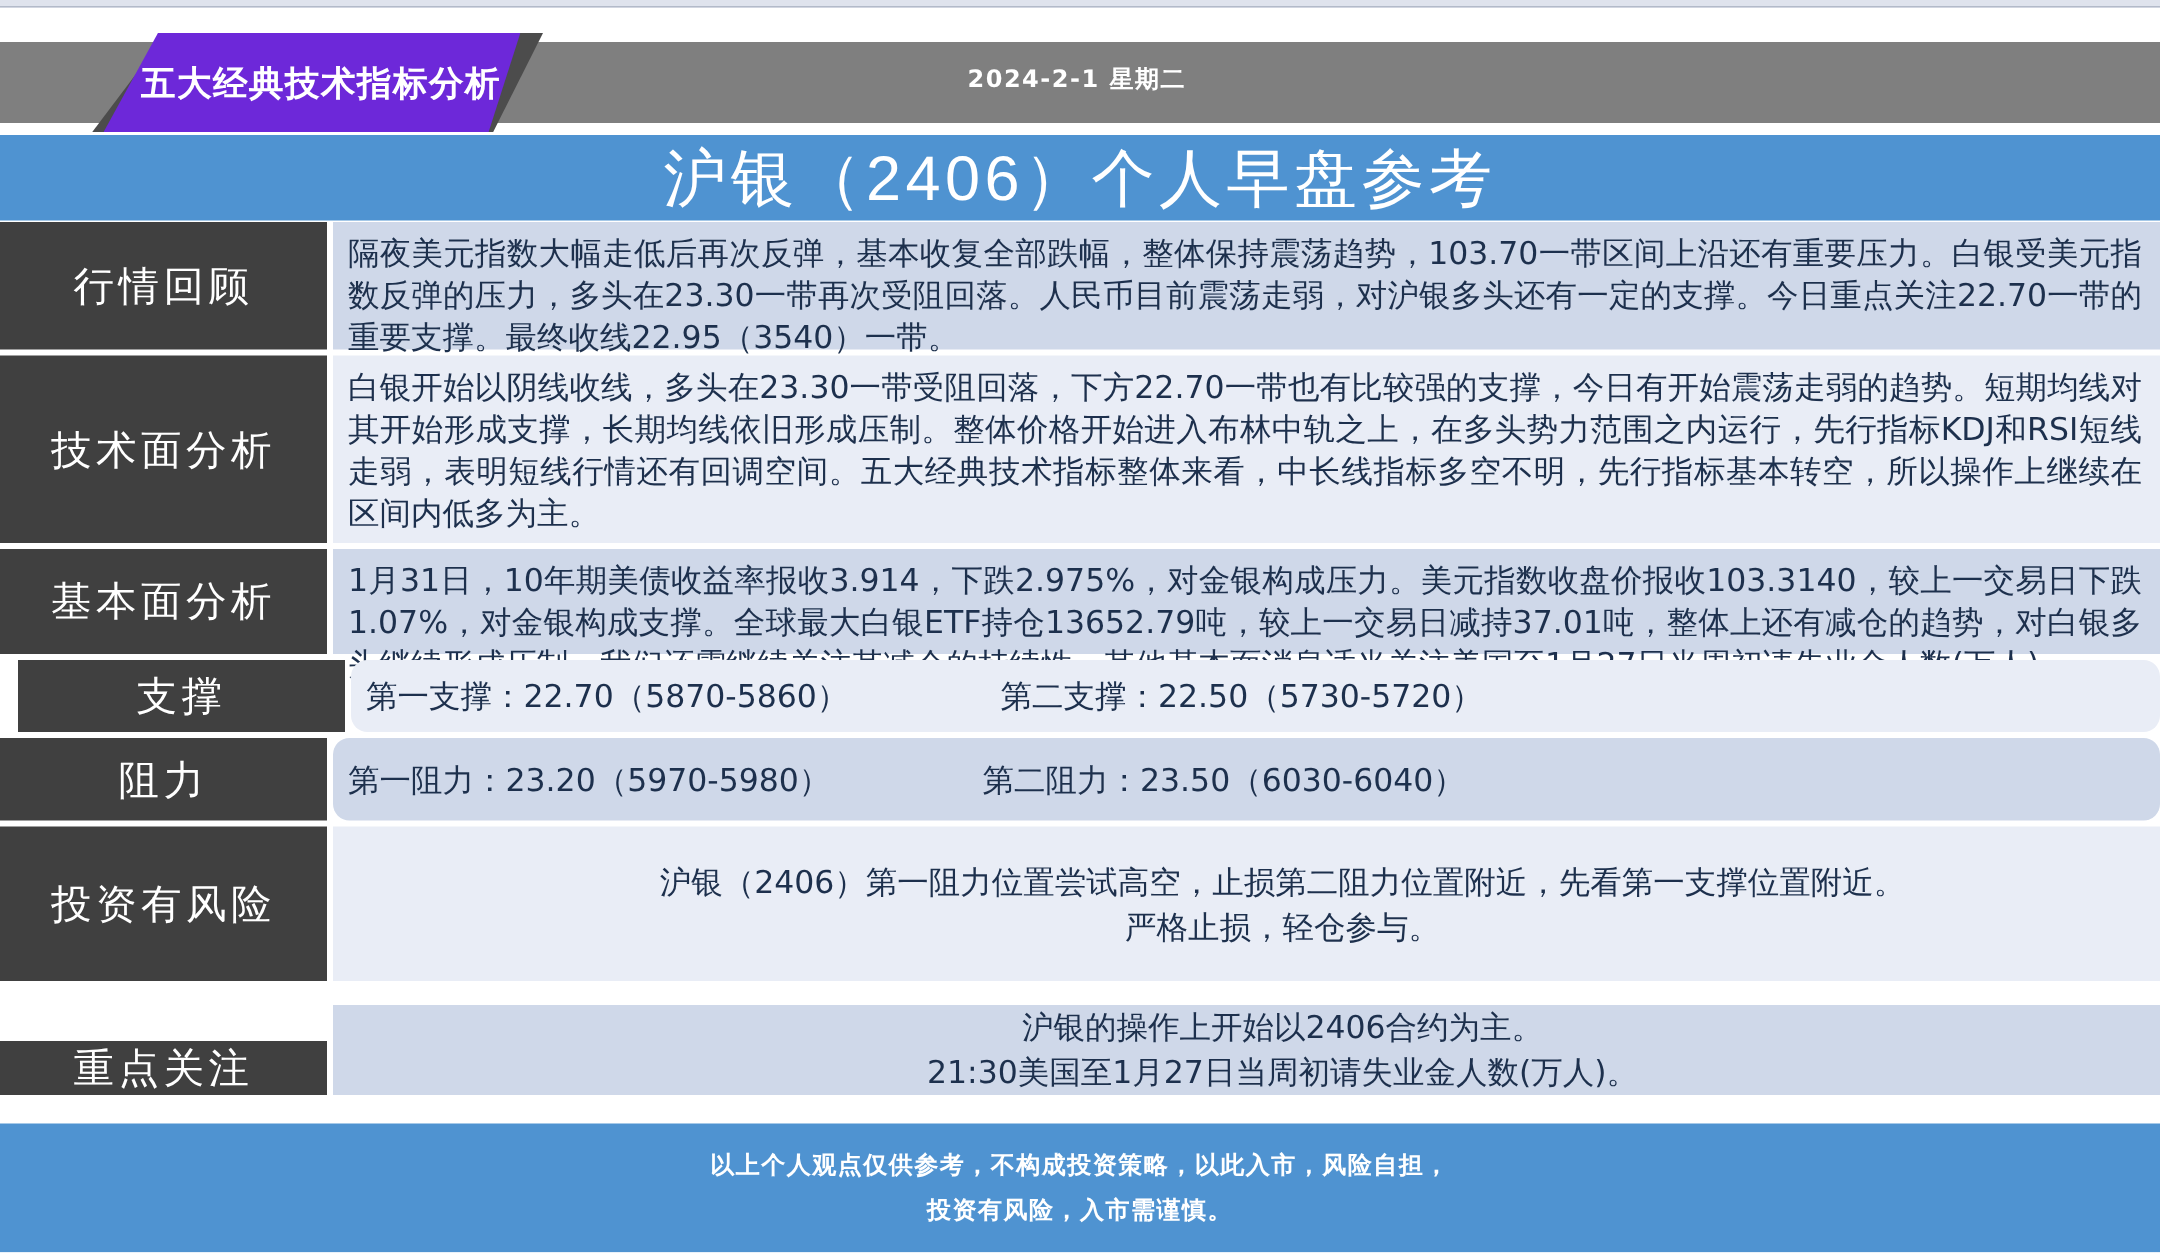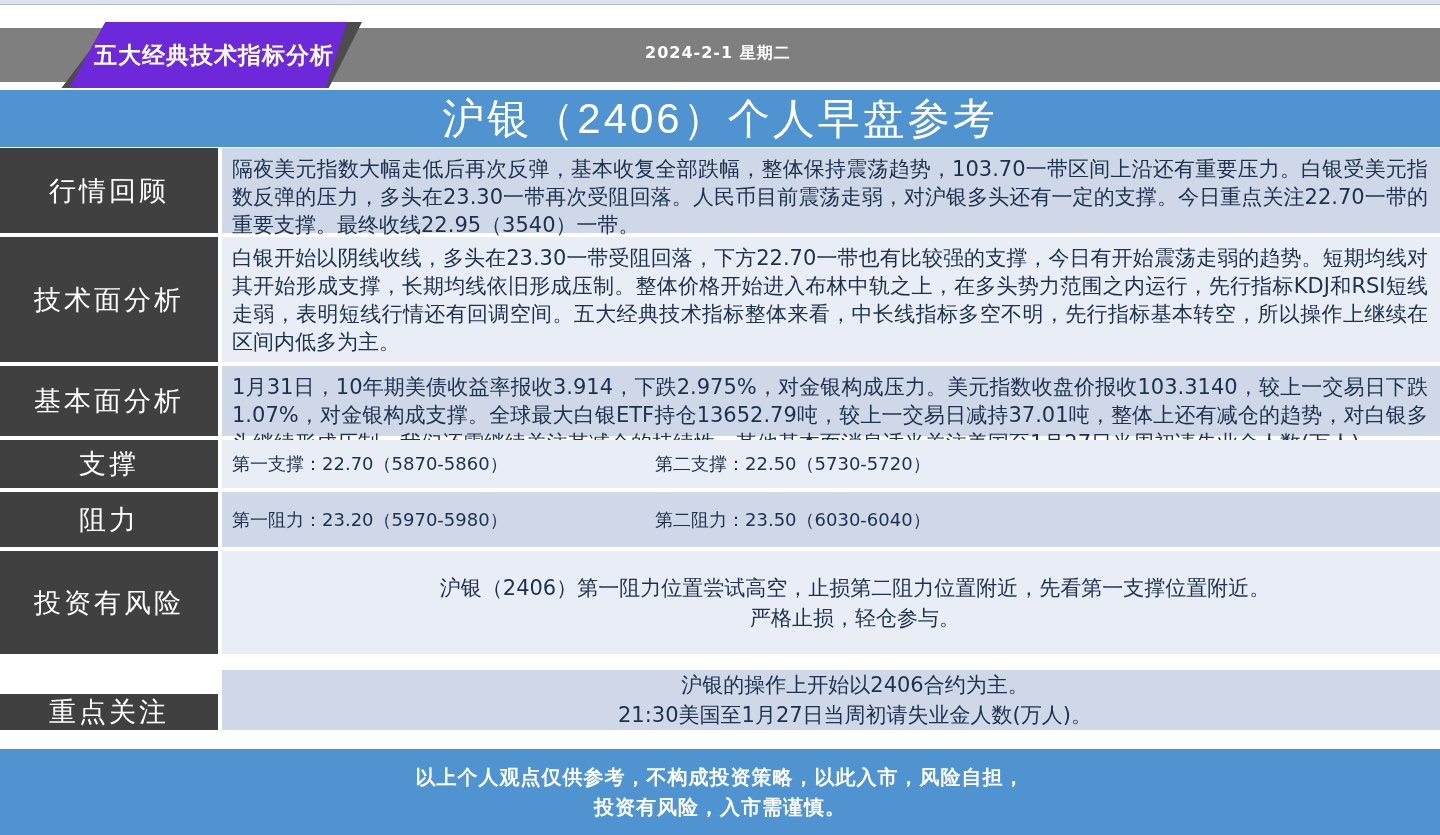--- a/index.html
+++ b/index.html
@@ -65,21 +65,21 @@
 
   
   .table {
     position: absolute; top: 148px; left: 0; width: 1440px;
     display: flex; flex-direction: column; gap: 4px;
   }
   .row { display: flex; column-gap: 4px; }
   .r1 { height: 85px; }
   .r2 { height: 125px; }
   .r3 { height: 70px; }
-  .r4 { height: 48px; }
+  .r4 { height: 48px; margin-left: 12px; }
   .r5 { height: 55px; }
   .r6 { height: 103px; }
   .r7 { height: 72px; align-items: flex-end; }
 
   .row-label {
     width: 218px; flex: none;
     background: #404040;
     display: flex; align-items: center; justify-content: center;
   }
   .row-label span {
@@ -92,40 +92,40 @@
   .bg-light { background: #e9edf6; }
 
   .cell.para {
     padding: 7px 12px 6px 10px;
     font-size: 21px; line-height: 28px;
     text-align: justify;
   }
 
   .cell.twocol {
     display: flex; align-items: center;
-    padding-left: 10px; font-size: 18px;
+    padding-left: 10px; font-size: 21px; border-radius: 11px;
   }
   .cell.twocol .col1 { width: 423px; flex: none; }
 
   .cell.centered {
     display: flex; flex-direction: column;
     align-items: center; justify-content: center;
     text-align: center;
     font-size: 21px; line-height: 30px;
   }
 
   
   .footer {
     position: absolute; top: 749px; left: 0; width: 100%; height: 86px;
     background: #4f93d1;
     display: flex; flex-direction: column; align-items: center; justify-content: center;
     text-align: center;
   }
   .footer div {
-    color: #ffffff; font-size: 20px; font-weight: bold; line-height: 30px;
+    color: #ffffff; font-size: 16px; font-weight: bold; line-height: 30px;
     letter-spacing: 1px;
   }
 </style>
 </head>
 <body>
 
 <div class="page">
 
   <div class="top-strip"></div>
 

